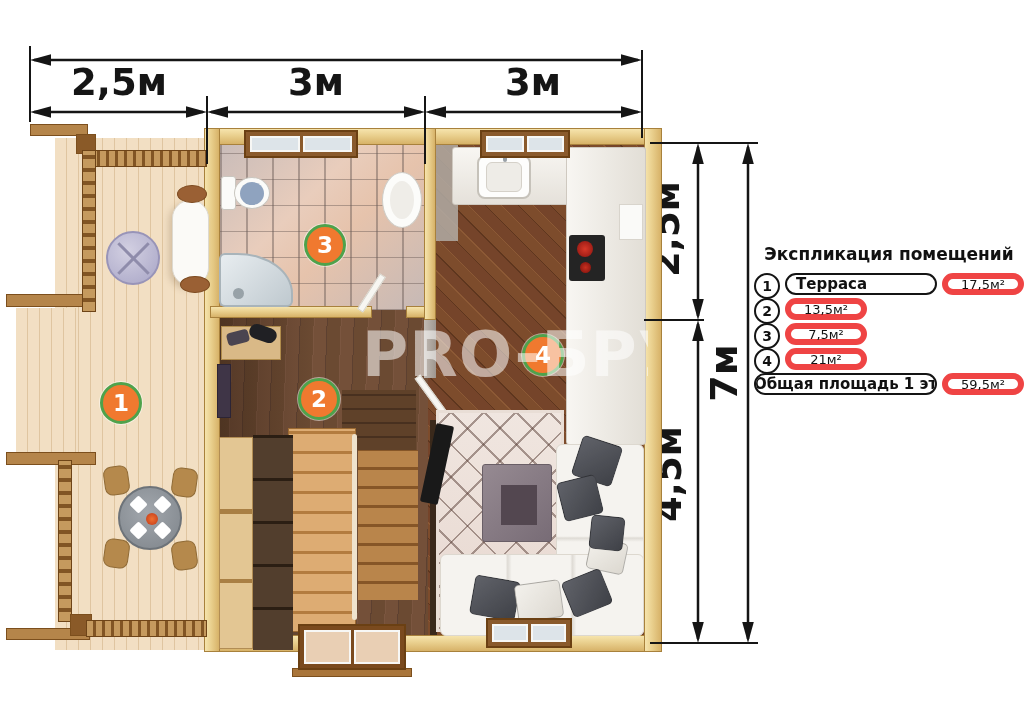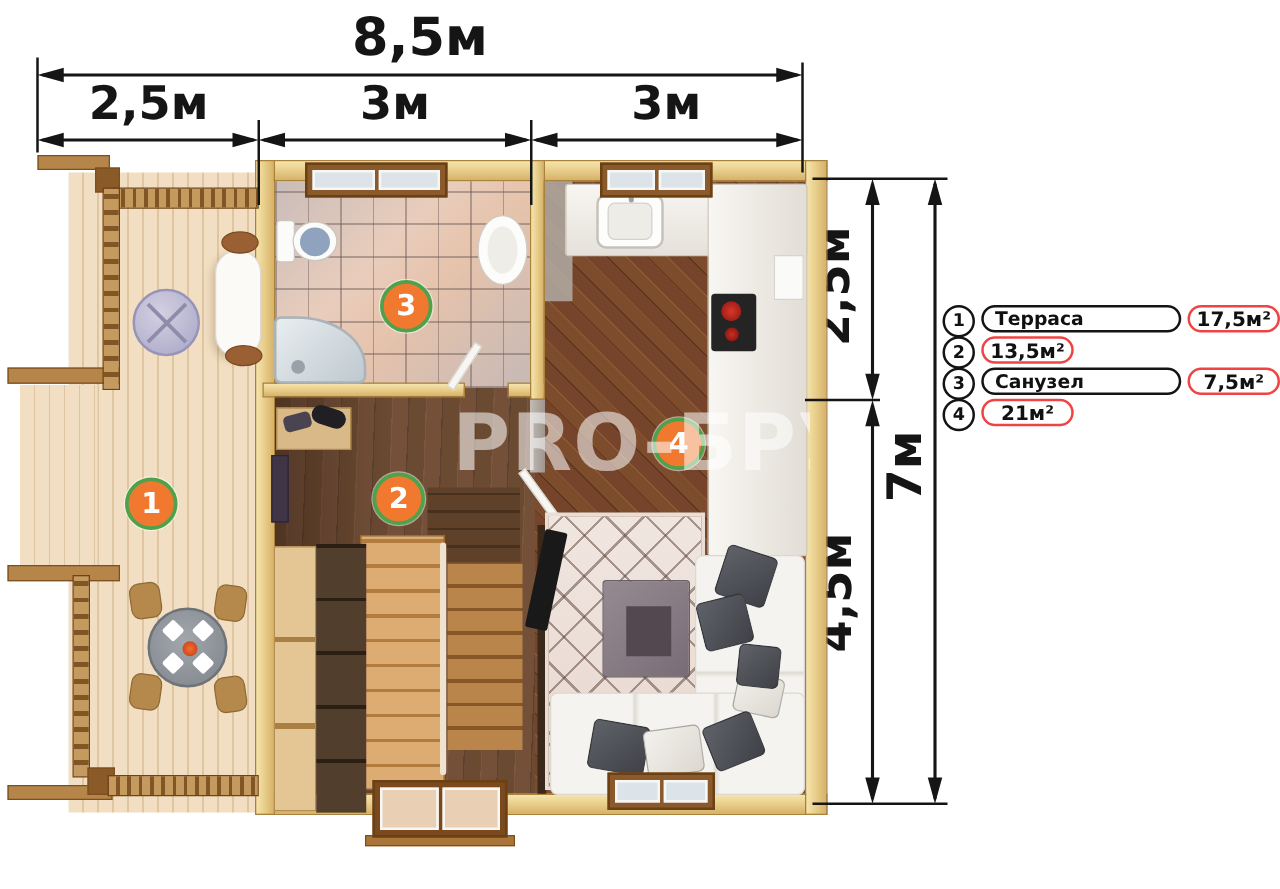--- a/index.html
+++ b/index.html
@@ -13,22 +13,22 @@
   
   #legend{position:absolute;left:754px;top:244px;width:270px;}
   .legend-title{font-size:17px;font-weight:700;color:#111;text-align:center;margin-bottom:9px;}
   .legend-row{display:flex;align-items:stretch;gap:5px;height:22px;margin-bottom:3px;}
   .legend-circle{flex:0 0 22px;width:22px;height:22px;border:2px solid #141414;border-radius:50%;
                  background:#fff;font-size:14px;font-weight:700;color:#111;
                  display:flex;align-items:center;justify-content:center;}
   .legend-pill{flex:1;border:2px solid #141414;border-radius:12px;background:#fff;
                font-size:15px;font-weight:700;color:#111;display:flex;align-items:center;
                padding:0 9px;white-space:nowrap;overflow:hidden;}
-  .legend-area{flex:0 0 70px;border:2px solid #ef4444;border-radius:12px;background:#fff;
-               font-size:16px;font-weight:700;color:#111;display:flex;align-items:center;
+  .legend-area{flex:0 0 70px;border:6px solid #ef4444;border-radius:12px;background:#fff;
+               font-size:13px;font-weight:400;color:#111;display:flex;align-items:center;
                justify-content:center;white-space:nowrap;}
   
   .badge{position:absolute;width:36px;height:36px;border-radius:50%;
          background:#f0792f;border:3px solid #4fa24b;color:#fff;
          font-size:23px;font-weight:700;display:flex;align-items:center;justify-content:center;
          z-index:6;box-shadow:0 0 0 1px rgba(255,255,255,.5);}
   
   .wallH{background:linear-gradient(180deg,#f6e4ad 0%,#e9cf8d 45%,#d7b268 100%);border:1px solid #a8813c;z-index:2;}
   .wallV{background:linear-gradient(90deg,#f6e4ad 0%,#e9cf8d 45%,#d7b268 100%);border:1px solid #a8813c;z-index:2;}
   .plank-light{background:repeating-linear-gradient(90deg,#f2dfc3 0 11px,#dfc5a0 11px 12px);}
@@ -225,42 +225,45 @@
       <line x1="748" y1="147" x2="748" y2="639"></line>
       <polygon points="748,143 742.2,164 753.8,164" stroke="none"></polygon>
       <polygon points="748,643 742.2,622 753.8,622" stroke="none"></polygon>
 
       <line x1="650" y1="143" x2="758" y2="143" stroke-width="2"></line>
       <line x1="644" y1="320" x2="704" y2="320" stroke-width="2"></line>
       <line x1="650" y1="643" x2="758" y2="643" stroke-width="2"></line>
     </g>
   </svg>
 
-  <div class="dimlabel" style="left:246px;top:8px;width:180px;font-size:42px;">8,5м</div>
   <div class="dimlabel" style="left:39px;top:64px;width:160px;font-size:37px;">2,5м</div>
   <div class="dimlabel" style="left:256px;top:64px;width:120px;font-size:37px;">3м</div>
   <div class="dimlabel" style="left:473px;top:64px;width:120px;font-size:37px;">3м</div>
   <div class="dimlabel vrot" style="left:595px;top:207px;width:150px;height:44px;font-size:37px;">2,5м</div>
   <div class="dimlabel vrot" style="left:597px;top:452px;width:150px;height:44px;font-size:37px;">4,5м</div>
   <div class="dimlabel vrot" style="left:652px;top:351px;width:150px;height:44px;font-size:38px;">7м</div>
 
   <div id="legend">
+    <div class="legend-title">Экспликация помещений</div>
     <div class="legend-row">
       <div class="legend-circle">1</div>
       <div class="legend-pill">Терраса</div>
       <div class="legend-area">17,5м²</div>
     </div>
     <div class="legend-row">
       <div class="legend-circle">2</div>
       <div class="legend-area">13,5м²</div>
     </div>
     <div class="legend-row">
       <div class="legend-circle">3</div>
-      <div class="legend-pill">Санузел</div>
       <div class="legend-area">7,5м²</div>
     </div>
     <div class="legend-row">
       <div class="legend-circle">4</div>
       <div class="legend-area">21м²</div>
     </div>
+    <div class="legend-row">
+      <div class="legend-pill" style="justify-content:center;">Общая площадь 1 эт</div>
+      <div class="legend-area">59,5м²</div>
+    </div>
   </div>
 
 </div>
 
 </body></html>

